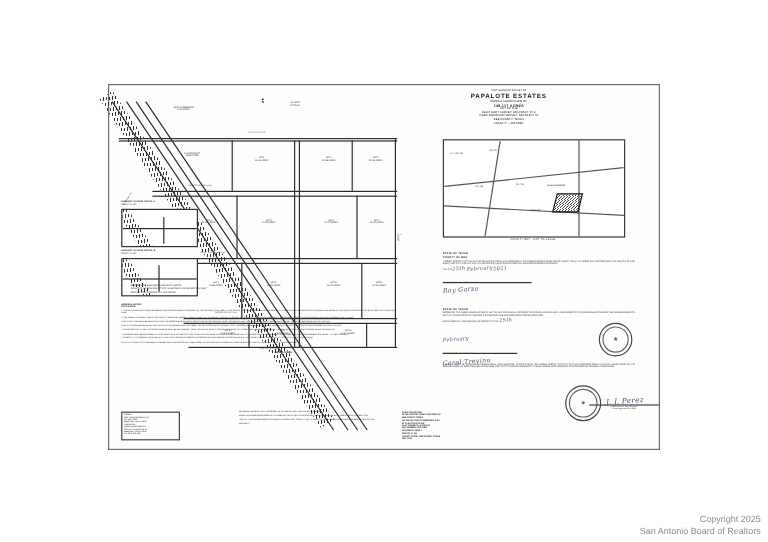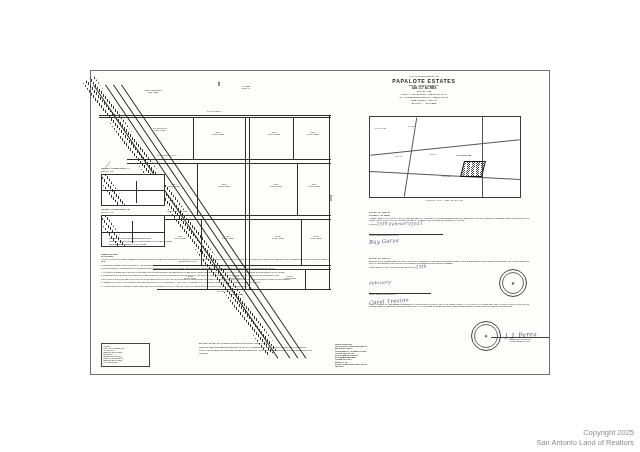--- a/index.html
+++ b/index.html
@@ -322,14 +322,14 @@
     <div class="crow">VOLUME 12, PAGE 7</div>
     <div class="crow">DEPUTY: D. GIL</div>
     <div class="crow">COUNTY CLERK, BEE COUNTY, TEXAS</div>
     <div class="crow">FEE: 78.00</div>
   </div>
 
 </div>
 
 <div id="watermark">
   <div>Copyright 2025</div>
-  <div>San Antonio Land of Realtors</div>
+  <div>San Antonio Board of Realtors</div>
 </div>
 
 </body></html>

